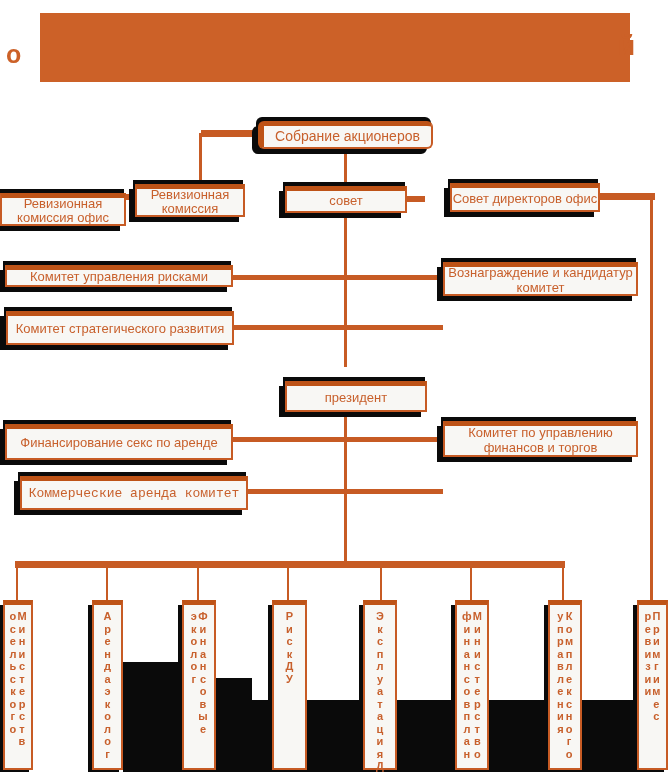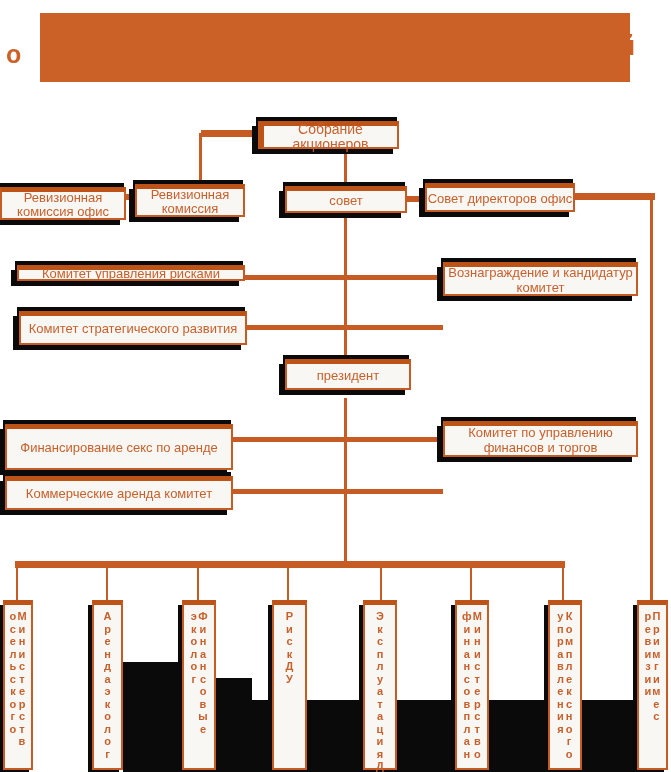--- a/index.html
+++ b/index.html
@@ -59,54 +59,54 @@
   <div class="line" style="left:197px;top:566px;width:2px;height:34px;"></div>
   <div class="line" style="left:287px;top:566px;width:2px;height:34px;"></div>
   <div class="line" style="left:380px;top:566px;width:2px;height:34px;"></div>
   <div class="line" style="left:470px;top:566px;width:2px;height:34px;"></div>
   <div class="line" style="left:562px;top:566px;width:2px;height:34px;"></div>
 
   <div class="shadow-rect" style="left:123px;top:700px;width:514px;height:72px;"></div>
   <div class="shadow-rect" style="left:123px;top:662px;width:58px;height:40px;"></div>
   <div class="shadow-rect" style="left:216px;top:678px;width:36px;height:46px;"></div>
 
-  <div class="box left-bar" style="left:258px;top:121px;width:141px;height:28px;">
+  <div class="box left-bar" style="left:258px;top:121px;width:175px;height:28px;border-radius:6px;">
     <span>Собрание акционеров</span>
   </div>
-  <div class="box" style="left:0px;top:187px;width:126px;height:33px;">
+  <div class="box" style="left:0px;top:193px;width:126px;height:33px;">
     <span>Ревизионная комиссия офис</span>
   </div>
   <div class="box" style="left:135px;top:184px;width:110px;height:33px;">
     <span>Ревизионная комиссия</span>
   </div>
   <div class="box" style="left:285px;top:186px;width:122px;height:27px;">
     <span>совет</span>
   </div>
-  <div class="box" style="left:425px;top:183px;width:150px;height:29px;">
+  <div class="box" style="left:450px;top:183px;width:150px;height:29px;">
     <span>Совет директоров офис</span>
   </div>
-  <div class="box" style="left:5px;top:265px;width:228px;height:16px;margin-left:12px;">
+  <div class="box" style="left:5px;top:265px;width:228px;height:22px;">
     <span>Комитет управления рисками</span>
   </div>
   <div class="box" style="left:443px;top:262px;width:195px;height:34px;">
     <span>Вознаграждение и кандидатур комитет</span>
   </div>
-  <div class="box" style="left:19px;top:311px;width:228px;height:34px;">
+  <div class="box" style="left:6px;top:311px;width:228px;height:34px;">
     <span>Комитет стратегического развития</span>
   </div>
-  <div class="box" style="left:285px;top:359px;width:126px;height:31px;">
+  <div class="box" style="left:285px;top:381px;width:142px;height:31px;">
     <span>президент</span>
   </div>
-  <div class="box" style="left:5px;top:424px;width:228px;height:46px;">
+  <div class="box" style="left:5px;top:424px;width:228px;height:36px;">
     <span>Финансирование секс по аренде</span>
   </div>
   <div class="box" style="left:443px;top:421px;width:195px;height:36px;">
     <span>Комитет по управлению финансов и торгов</span>
   </div>
-  <div class="box" style="left:5px;top:476px;width:228px;height:34px;">
+  <div class="box" style="left:20px;top:476px;width:228px;height:34px;font-family:Liberation Mono, monospace;">
     <span>Коммерческие аренда комитет</span>
   </div>
 
   <div class="vbox" style="left:3px;width:30px;">
       <span class="vcol">
         <div>о</div>
         <div>с</div>
         <div>е</div>
         <div>л</div>
         <div>ь</div>

